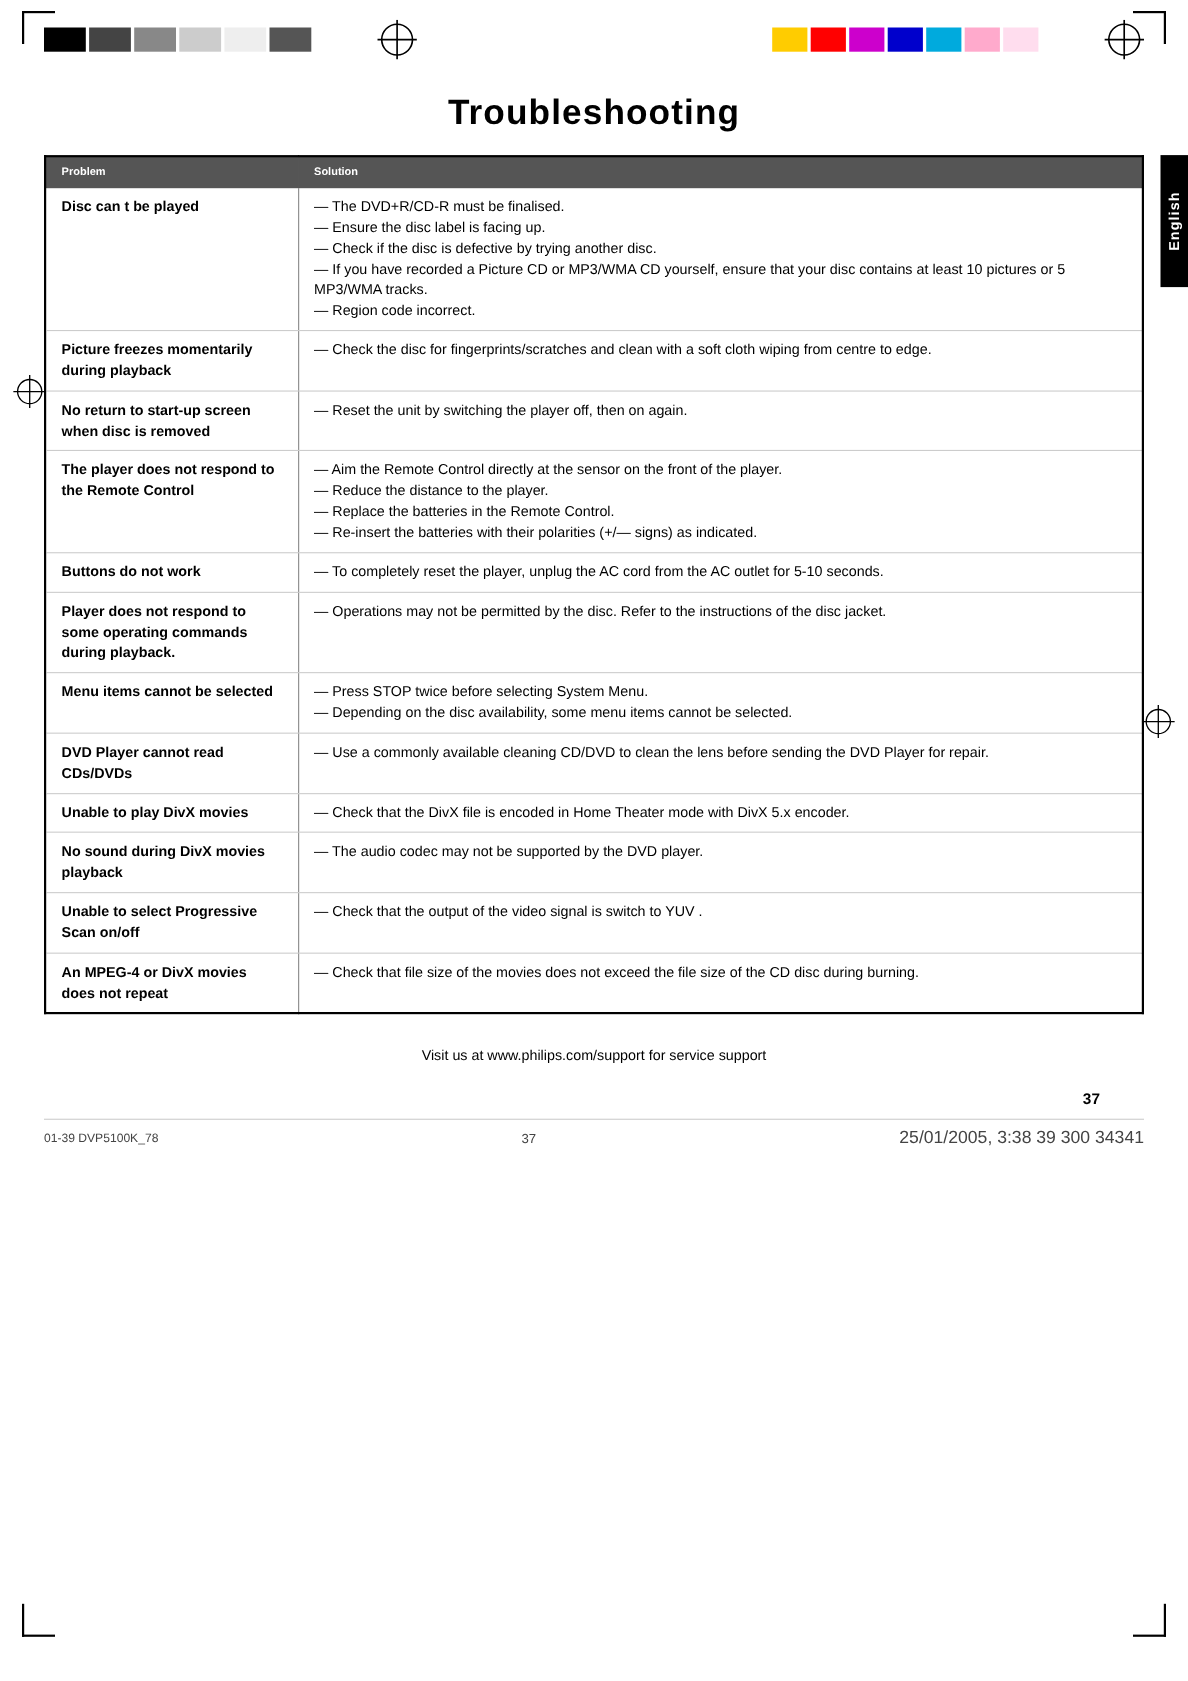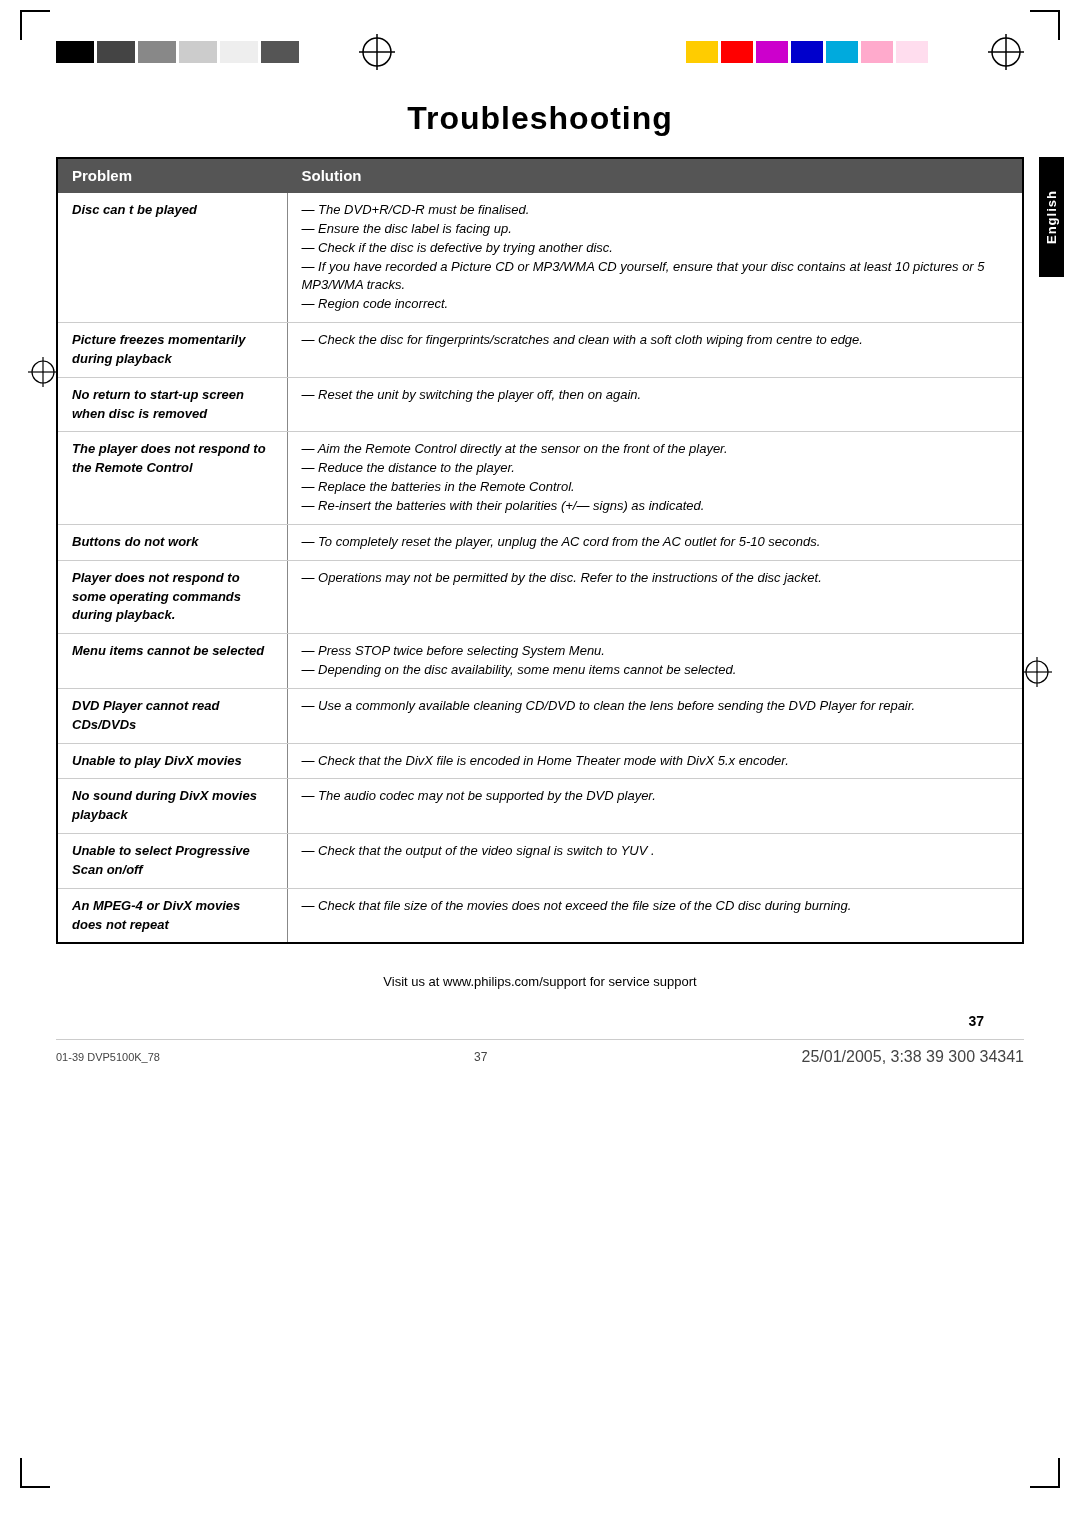--- a/index.html
+++ b/index.html
@@ -9,21 +9,21 @@
       background: #fff;
       font-family: Arial, Helvetica, sans-serif;
       font-size: 13px;
       color: #000;
       position: relative;
     }
 
     .page-wrapper {
       width: 1080px;
       min-height: 1528px;
-      padding: 16px;
+      padding: 0;
       position: relative;
       background: #fff;
     }
 
     
     .top-bar {
       display: flex;
       align-items: center;
       padding: 18px 40px 0 40px;
       gap: 0;
@@ -95,32 +95,31 @@
       width: 100%;
       border-collapse: collapse;
       border: 2px solid #000;
     }
 
     .troubleshoot-table th {
       background: #555;
       color: #fff;
       padding: 8px 14px;
       text-align: left;
-      font-size: 15px;
+      font-size: 10px;
       font-weight: bold;
       border: 1px solid #555;
     }
 
     .troubleshoot-table td {
       padding: 8px 14px;
       vertical-align: top;
       border-bottom: 1px solid #ccc;
       font-size: 13px;
       line-height: 1.45;
-      font-style: italic;
     }
 
     .troubleshoot-table td:first-child {
       font-weight: bold;
       width: 230px;
       border-right: 1px solid #888;
     }
 
     .troubleshoot-table tr:last-child td {
       border-bottom: none;

